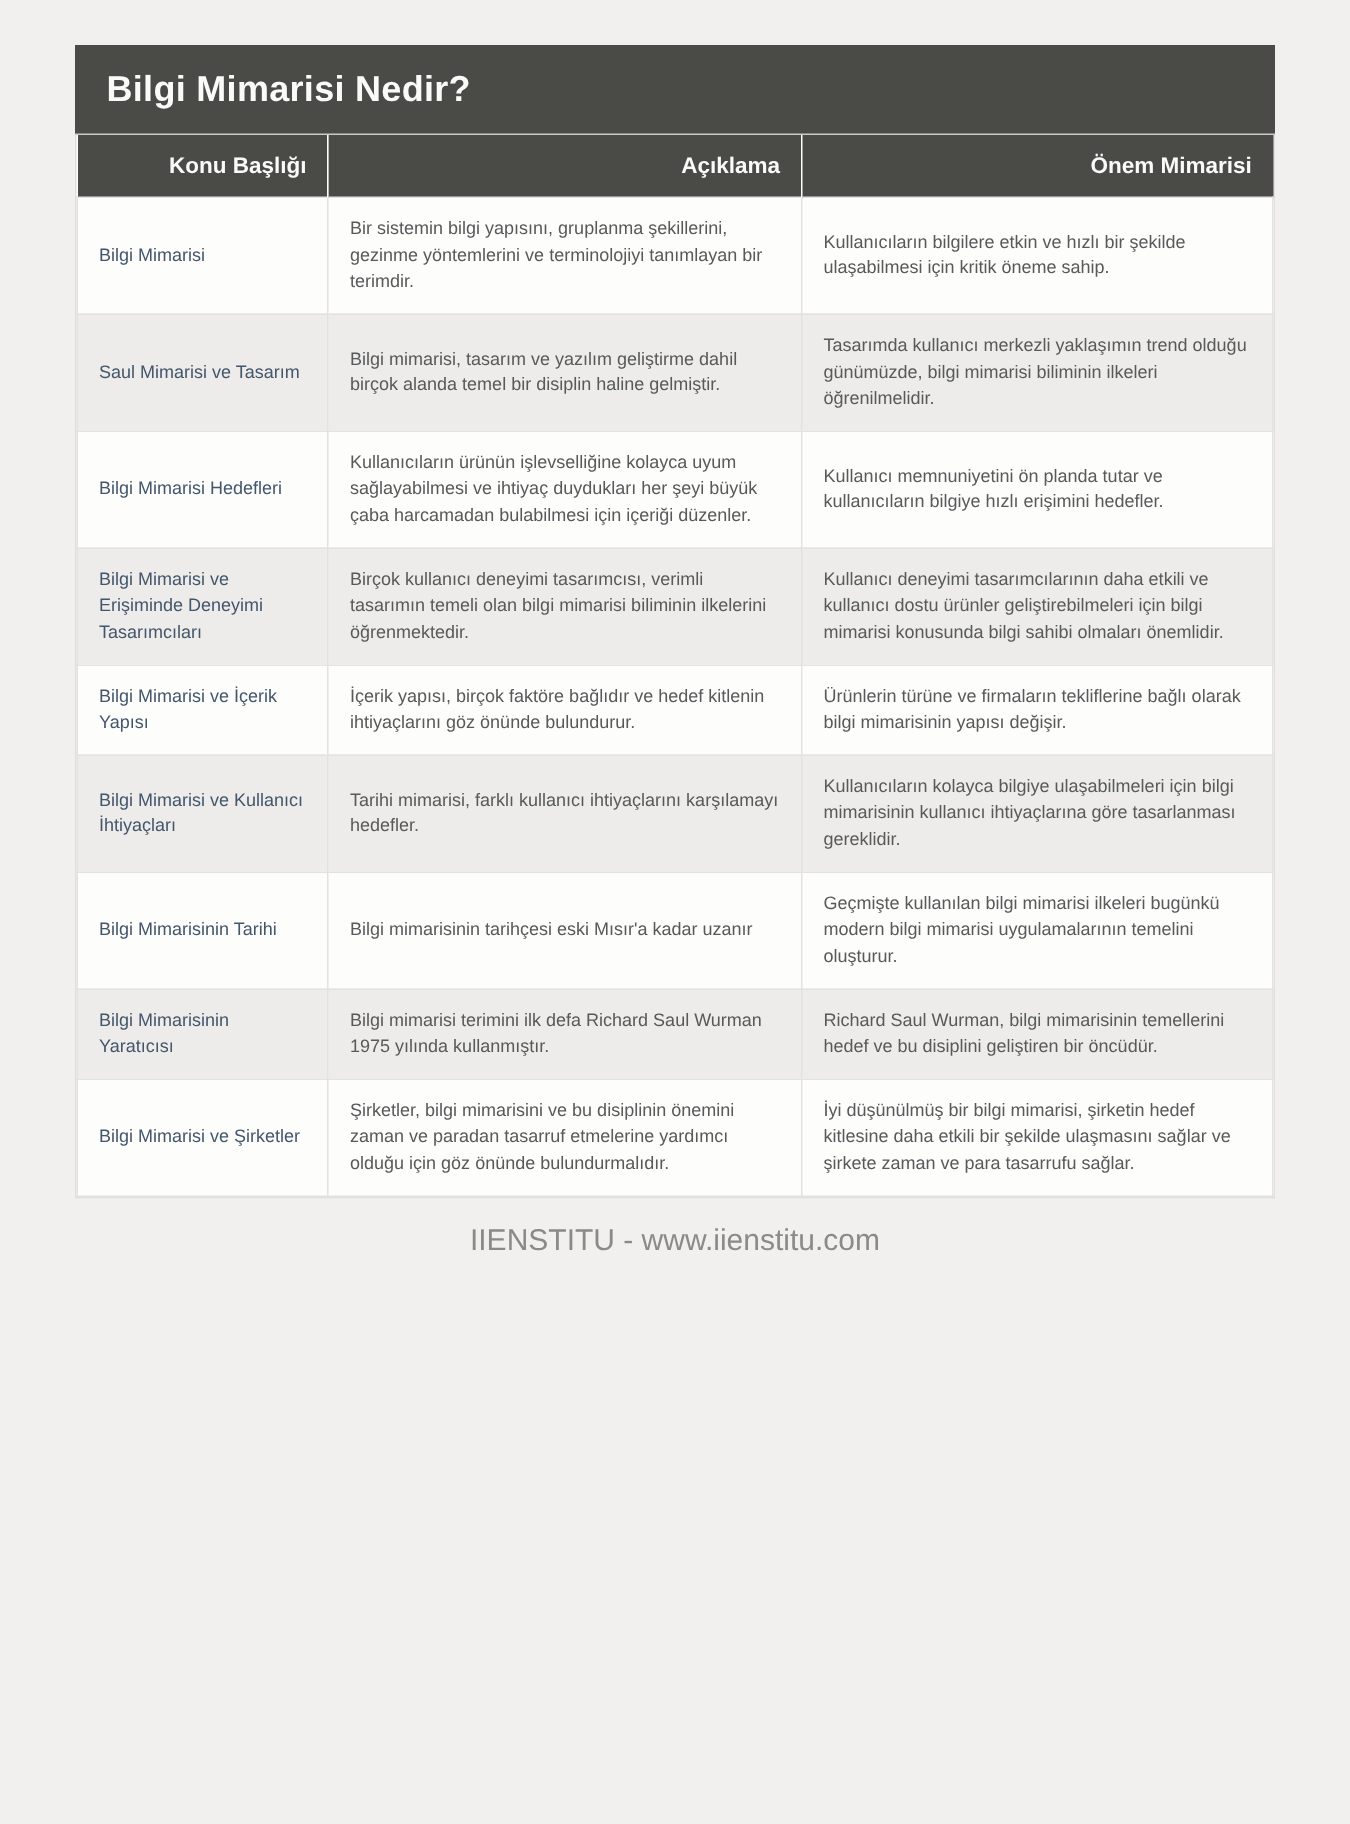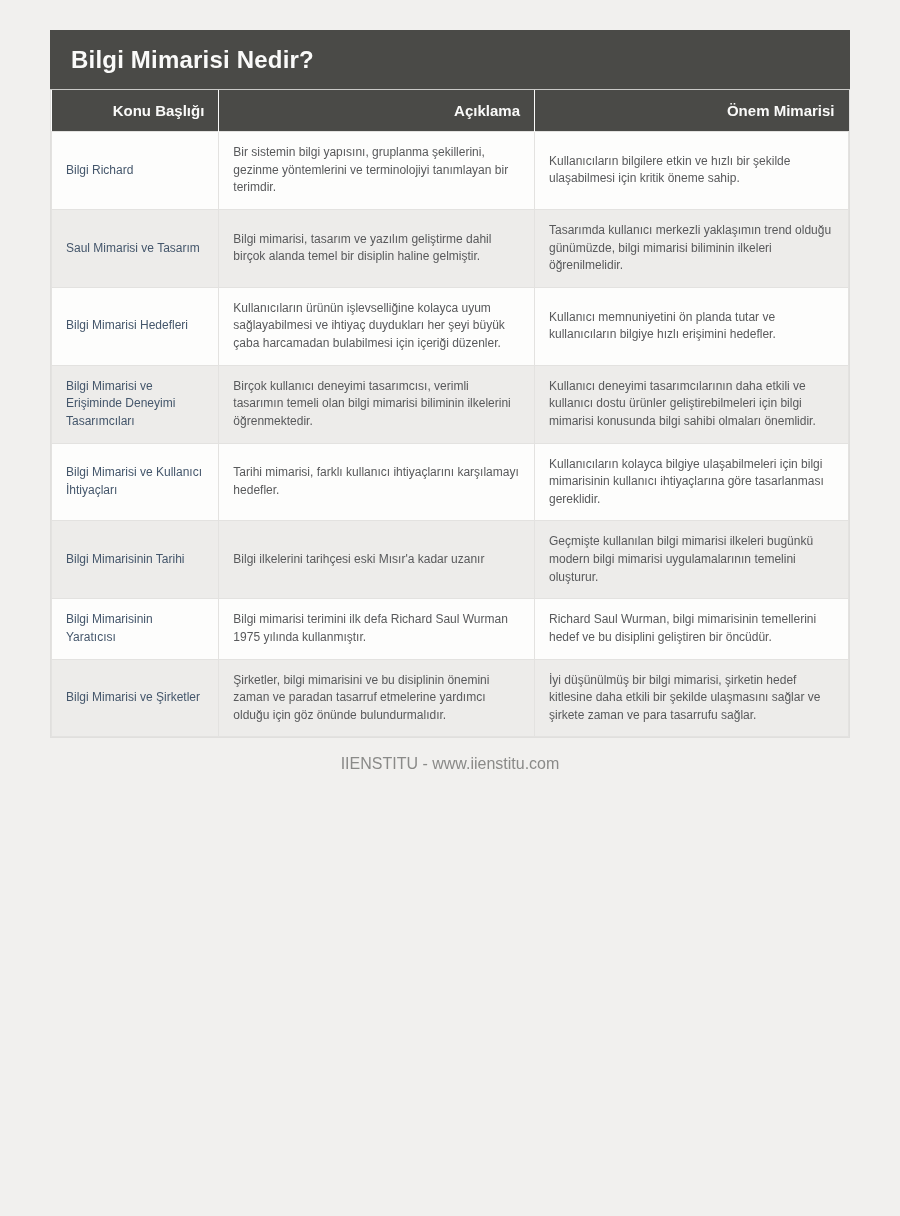--- a/index.html
+++ b/index.html
@@ -70,21 +70,21 @@
     vertical-align:middle;
     border:1px solid var(--divider);
     color:var(--body-text);
   }
   tbody tr:nth-child(odd){background:var(--row-bg);}
   tbody tr:nth-child(even){background:var(--row-alt-bg);}
   tbody td.topic{color:var(--topic-text);}
   .footer{
     text-align:center;
     margin-top:17px;
-    font-size:16px;
+    font-size:20px;
     color:var(--footer-text);
   }
 </style>
 </head>
 <body>
 
 <div class="page">
   <div class="card">
     <div class="title-bar">
       <h1>Bilgi Mimarisi Nedir?</h1>
@@ -92,47 +92,52 @@
     <table>
       <thead>
         <tr>
           <th>Konu Başlığı</th>
           <th>Açıklama</th>
           <th>Önem Mimarisi</th>
         </tr>
       </thead>
       <tbody>
           <tr>
-            <td class="topic">Bilgi Richard</td>
+            <td class="topic">Bilgi Mimarisi</td>
             <td>Bir sistemin bilgi yapısını, gruplanma şekillerini, gezinme yöntemlerini ve terminolojiyi tanımlayan bir terimdir.</td>
             <td>Kullanıcıların bilgilere etkin ve hızlı bir şekilde ulaşabilmesi için kritik öneme sahip.</td>
           </tr>
           <tr>
             <td class="topic">Saul Mimarisi ve Tasarım</td>
             <td>Bilgi mimarisi, tasarım ve yazılım geliştirme dahil birçok alanda temel bir disiplin haline gelmiştir.</td>
             <td>Tasarımda kullanıcı merkezli yaklaşımın trend olduğu günümüzde, bilgi mimarisi biliminin ilkeleri öğrenilmelidir.</td>
           </tr>
           <tr>
             <td class="topic">Bilgi Mimarisi Hedefleri</td>
             <td>Kullanıcıların ürünün işlevselliğine kolayca uyum sağlayabilmesi ve ihtiyaç duydukları her şeyi büyük çaba harcamadan bulabilmesi için içeriği düzenler.</td>
             <td>Kullanıcı memnuniyetini ön planda tutar ve kullanıcıların bilgiye hızlı erişimini hedefler.</td>
           </tr>
           <tr>
             <td class="topic">Bilgi Mimarisi ve Erişiminde Deneyimi Tasarımcıları</td>
             <td>Birçok kullanıcı deneyimi tasarımcısı, verimli tasarımın temeli olan bilgi mimarisi biliminin ilkelerini öğrenmektedir.</td>
             <td>Kullanıcı deneyimi tasarımcılarının daha etkili ve kullanıcı dostu ürünler geliştirebilmeleri için bilgi mimarisi konusunda bilgi sahibi olmaları önemlidir.</td>
           </tr>
           <tr>
+            <td class="topic">Bilgi Mimarisi ve İçerik Yapısı</td>
+            <td>İçerik yapısı, birçok faktöre bağlıdır ve hedef kitlenin ihtiyaçlarını göz önünde bulundurur.</td>
+            <td>Ürünlerin türüne ve firmaların tekliflerine bağlı olarak bilgi mimarisinin yapısı değişir.</td>
+          </tr>
+          <tr>
             <td class="topic">Bilgi Mimarisi ve Kullanıcı İhtiyaçları</td>
             <td>Tarihi mimarisi, farklı kullanıcı ihtiyaçlarını karşılamayı hedefler.</td>
             <td>Kullanıcıların kolayca bilgiye ulaşabilmeleri için bilgi mimarisinin kullanıcı ihtiyaçlarına göre tasarlanması gereklidir.</td>
           </tr>
           <tr>
             <td class="topic">Bilgi Mimarisinin Tarihi</td>
-            <td>Bilgi ilkelerini tarihçesi eski Mısır'a kadar uzanır</td>
+            <td>Bilgi mimarisinin tarihçesi eski Mısır'a kadar uzanır</td>
             <td>Geçmişte kullanılan bilgi mimarisi ilkeleri bugünkü modern bilgi mimarisi uygulamalarının temelini oluşturur.</td>
           </tr>
           <tr>
             <td class="topic">Bilgi Mimarisinin Yaratıcısı</td>
             <td>Bilgi mimarisi terimini ilk defa Richard Saul Wurman 1975 yılında kullanmıştır.</td>
             <td>Richard Saul Wurman, bilgi mimarisinin temellerini hedef ve bu disiplini geliştiren bir öncüdür.</td>
           </tr>
           <tr>
             <td class="topic">Bilgi Mimarisi ve Şirketler</td>
             <td>Şirketler, bilgi mimarisini ve bu disiplinin önemini zaman ve paradan tasarruf etmelerine yardımcı olduğu için göz önünde bulundurmalıdır.</td>

